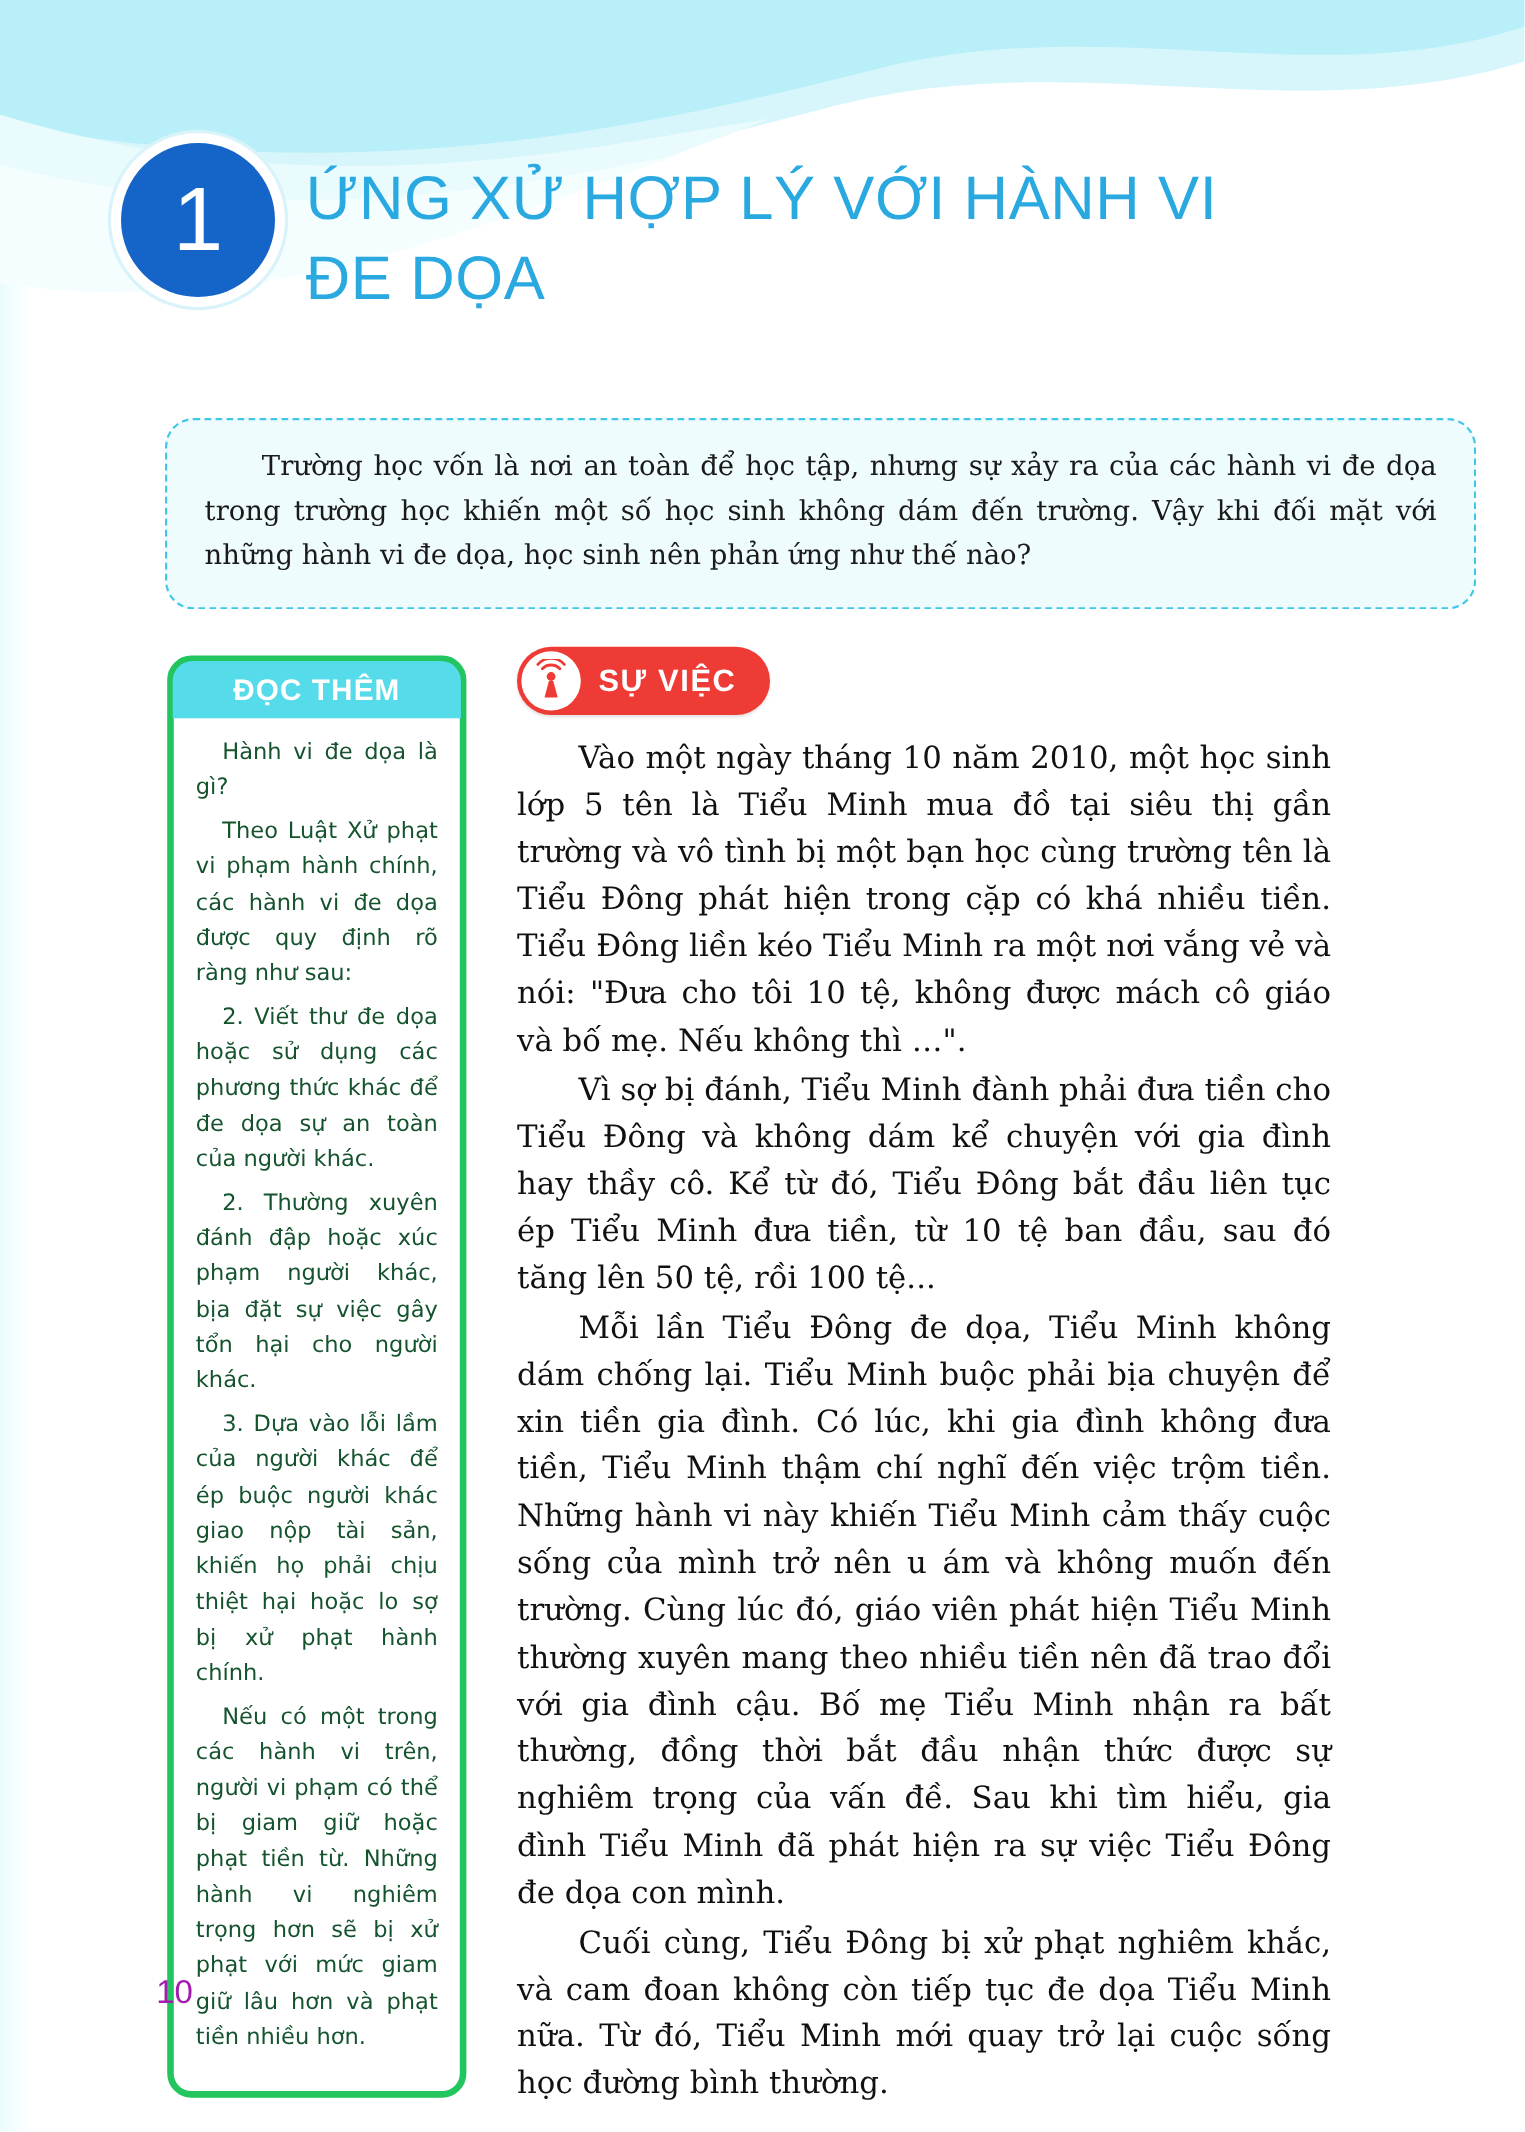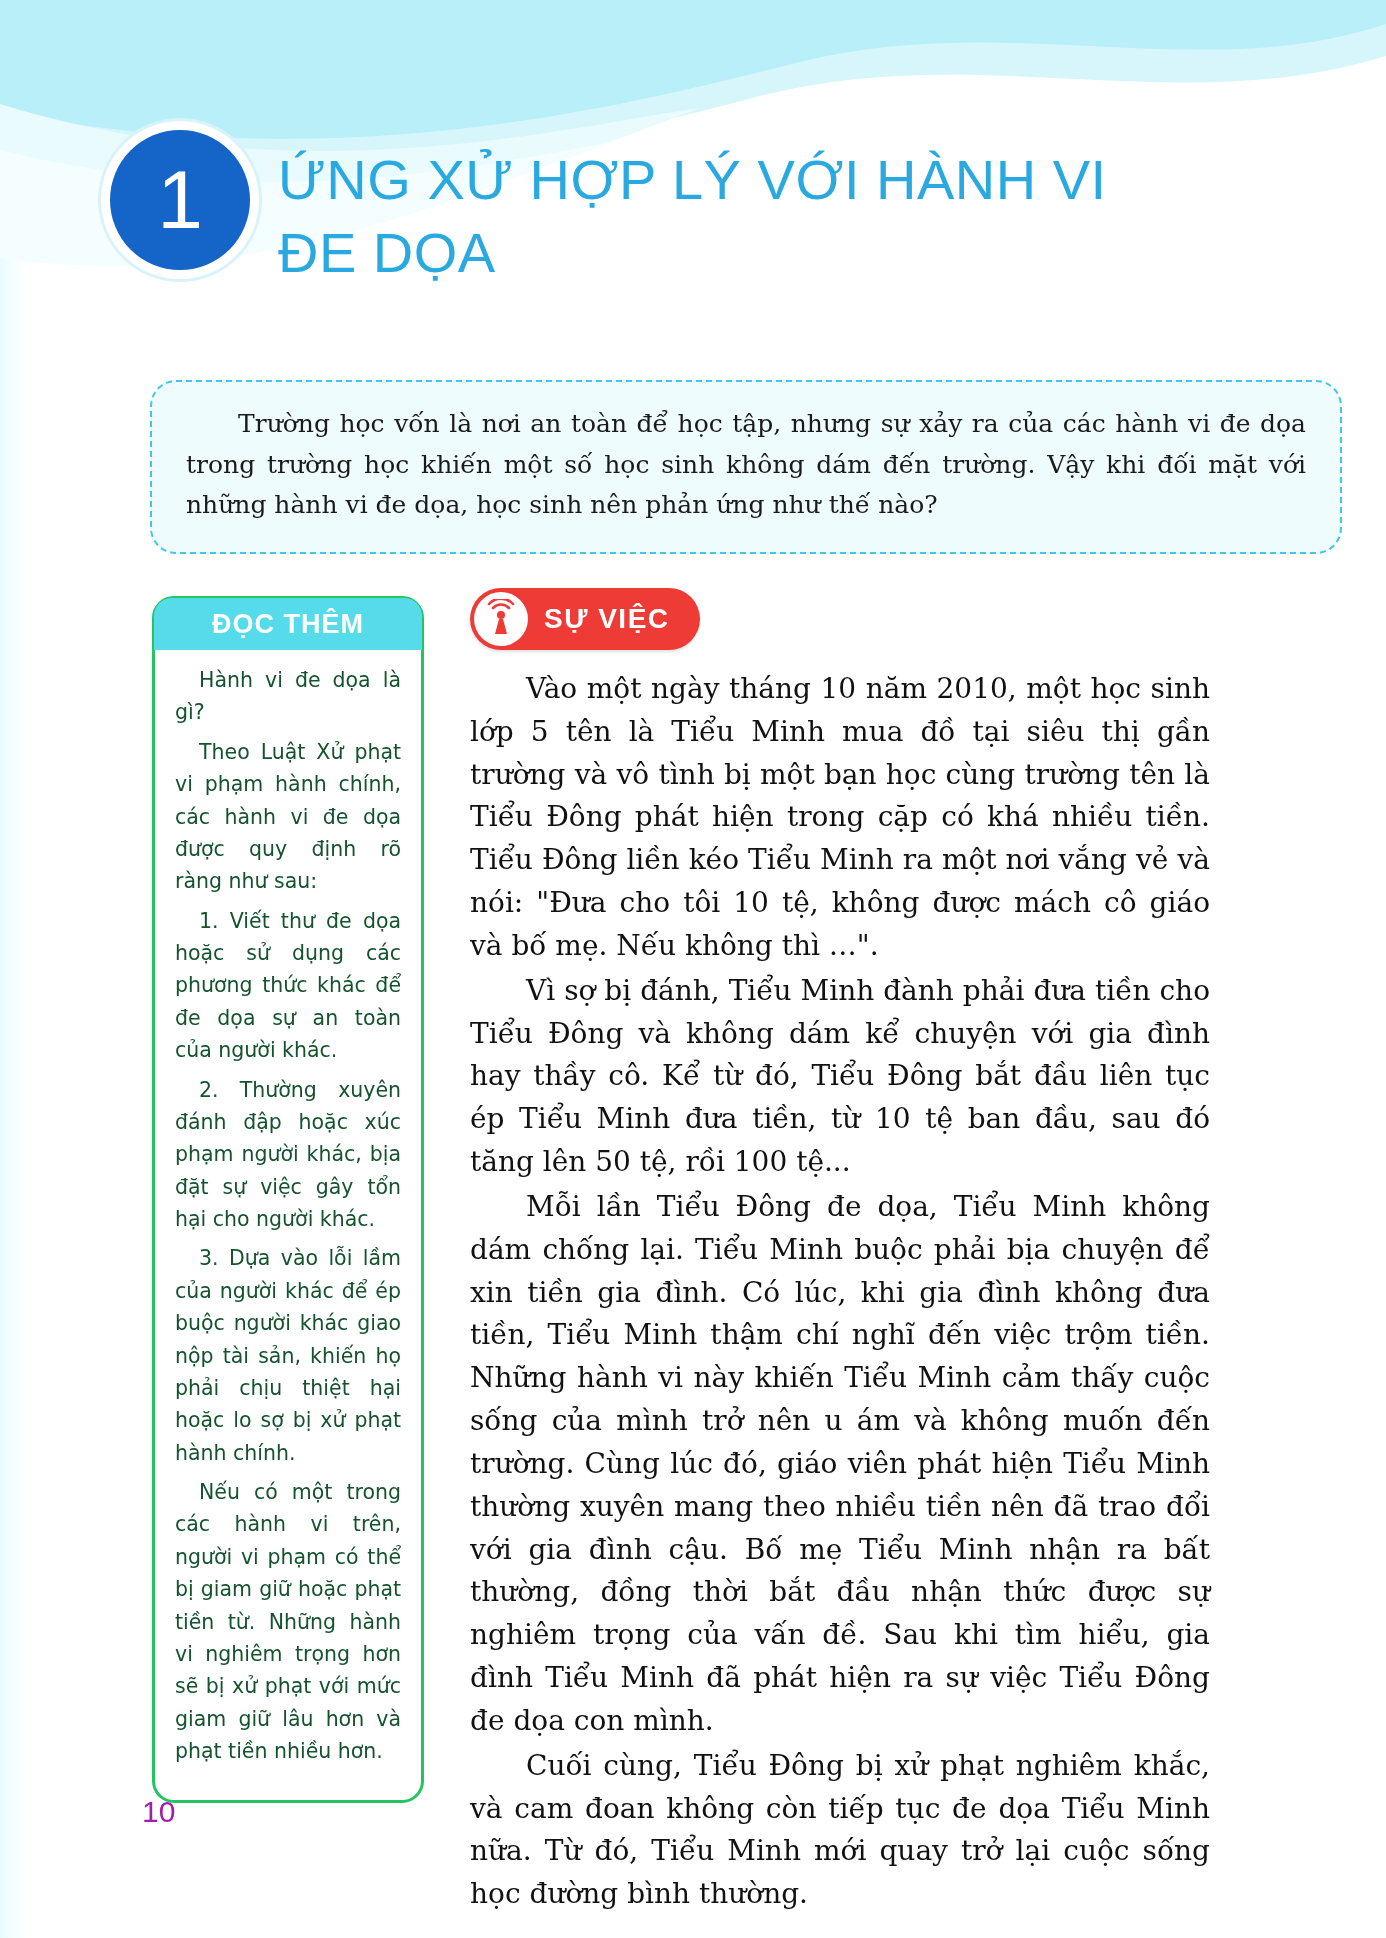--- a/index.html
+++ b/index.html
@@ -58,21 +58,21 @@
     color:#1a1a1a;
     font-size:25px;
     line-height:1.62;
     text-align:justify;
     text-indent:52px;
     font-family:"DejaVu Serif", serif;
   }
   
   .sidebar{
     position:absolute;left:152px;top:596px;width:272px;
-    border:3px solid #22c55e;
+    border:6px solid #22c55e;
     border-radius:22px;
     background:#ffffff;
     box-sizing:border-box;
     padding:0 0 26px 0;
   }
   .sidebar-header{
     background:#55dbe9;
     border-radius:18px 18px 0 0;
     height:52px;
     display:flex;align-items:center;justify-content:center;
@@ -154,21 +154,21 @@
 
 <div class="intro-box">
   <p>Trường học vốn là nơi an toàn để học tập, nhưng sự xảy ra của các hành vi đe dọa trong trường học khiến một số học sinh không dám đến trường. Vậy khi đối mặt với những hành vi đe dọa, học sinh nên phản ứng như thế nào?</p>
 </div>
 
 <aside class="sidebar">
   <div class="sidebar-header">ĐỌC THÊM</div>
   <div class="sidebar-body">
     <p>Hành vi đe dọa là gì?</p>
     <p>Theo Luật Xử phạt vi phạm hành chính, các hành vi đe dọa được quy định rõ ràng như sau:</p>
-    <p>1. Viết thư đe dọa hoặc sử dụng các phương thức khác để đe dọa sự an toàn của người khác.</p>
+    <p>2. Viết thư đe dọa hoặc sử dụng các phương thức khác để đe dọa sự an toàn của người khác.</p>
     <p>2. Thường xuyên đánh đập hoặc xúc phạm người khác, bịa đặt sự việc gây tổn hại cho người khác.</p>
     <p>3. Dựa vào lỗi lầm của người khác để ép buộc người khác giao nộp tài sản, khiến họ phải chịu thiệt hại hoặc lo sợ bị xử phạt hành chính.</p>
     <p>Nếu có một trong các hành vi trên, người vi phạm có thể bị giam giữ hoặc phạt tiền từ. Những hành vi nghiêm trọng hơn sẽ bị xử phạt với mức giam giữ lâu hơn và phạt tiền nhiều hơn.</p>
   </div>
 </aside>
 
 <section class="main-col">
   <div class="su-viec-badge">
     <span class="su-viec-icon">
       <svg width="40" height="40" viewBox="0 0 40 40" xmlns="http://www.w3.org/2000/svg">

